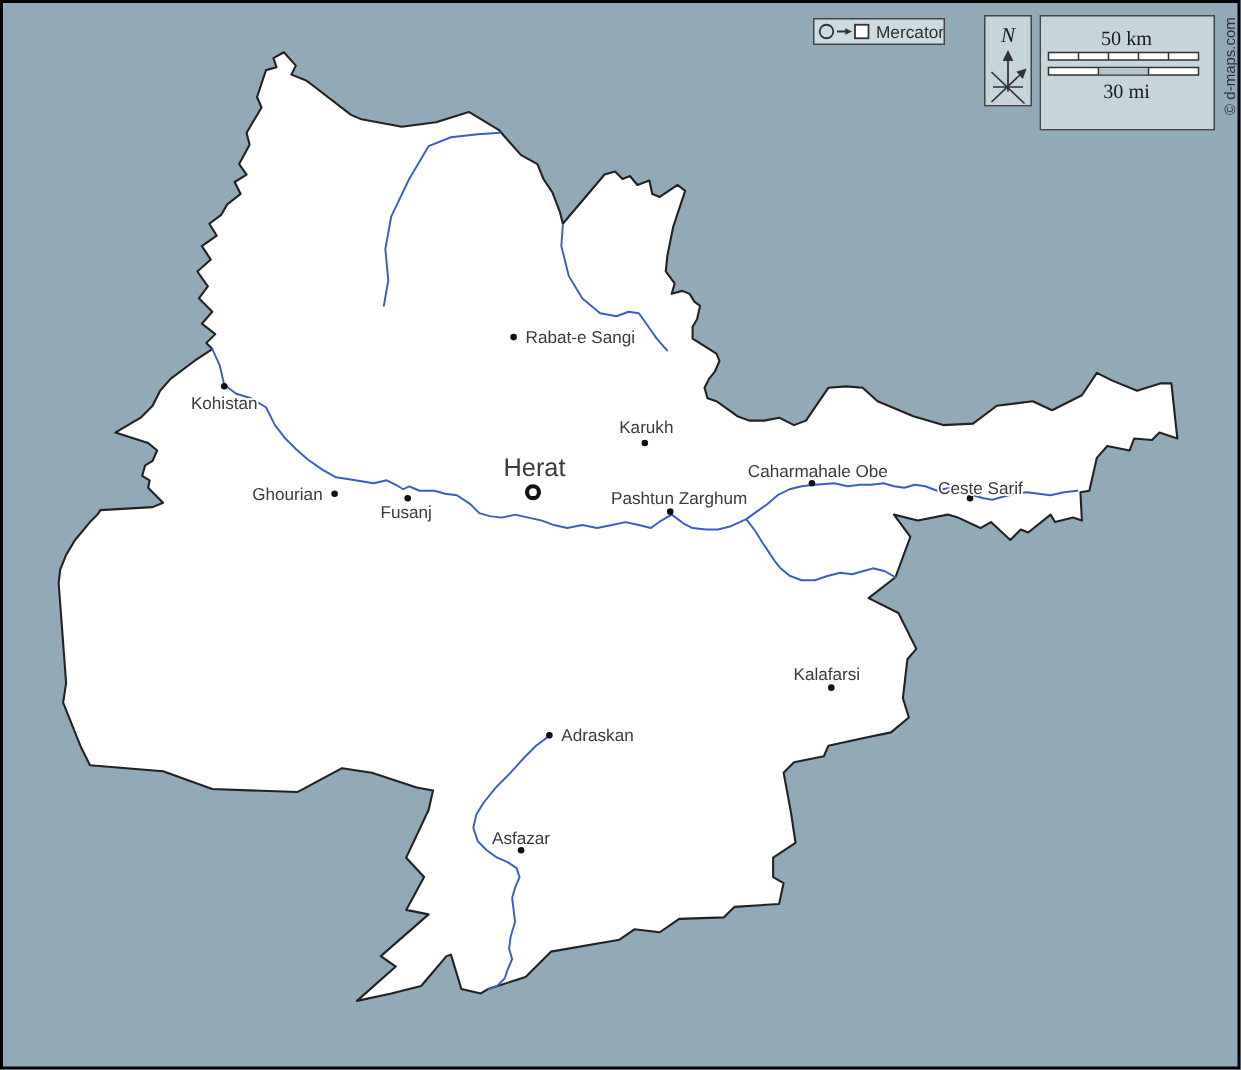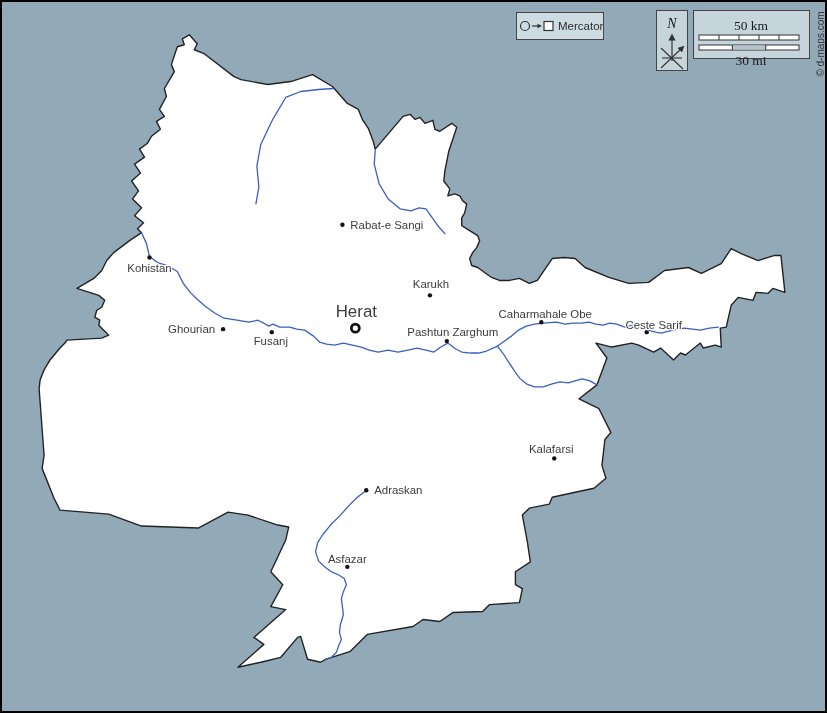--- a/index.html
+++ b/index.html
@@ -23,25 +23,25 @@
     stroke-linejoin:round;
   }
   .capital-label{font-size:17px;}
   .panel{
     position:absolute;
     background:#c6d4dc;
     border:1px solid #444;
     box-sizing:border-box;
   }
   .projection-box{
-    left:514px;top:10px;width:88px;height:28px;
+    left:540px;top:10px;width:88px;height:18px;
     display:flex;align-items:center;text-align:center;
   }
   .compass-box{left:654px;top:8px;width:32px;height:61px;}
-  .scale-box{left:691px;top:8px;width:117px;height:49px;}
+  .scale-box{left:691px;top:8px;width:117px;height:77px;}
   .serif-txt{font-family:"Liberation Serif", serif;fill:#1a1a1a;font-size:13.5px;}
   .north-txt{font-family:"Liberation Serif", serif;font-style:italic;font-size:14px;fill:#1a1a1a;}
   .merc-txt{font-family:"Liberation Sans", sans-serif;font-size:11.5px;fill:#2e2e2e;}
   .copyright{
     position:absolute;
     left:779px;top:36px;width:80px;height:12px;
     transform:rotate(-90deg);
     transform-origin:center center;
     font-size:10px;color:#333;
     text-align:center;line-height:12px;

